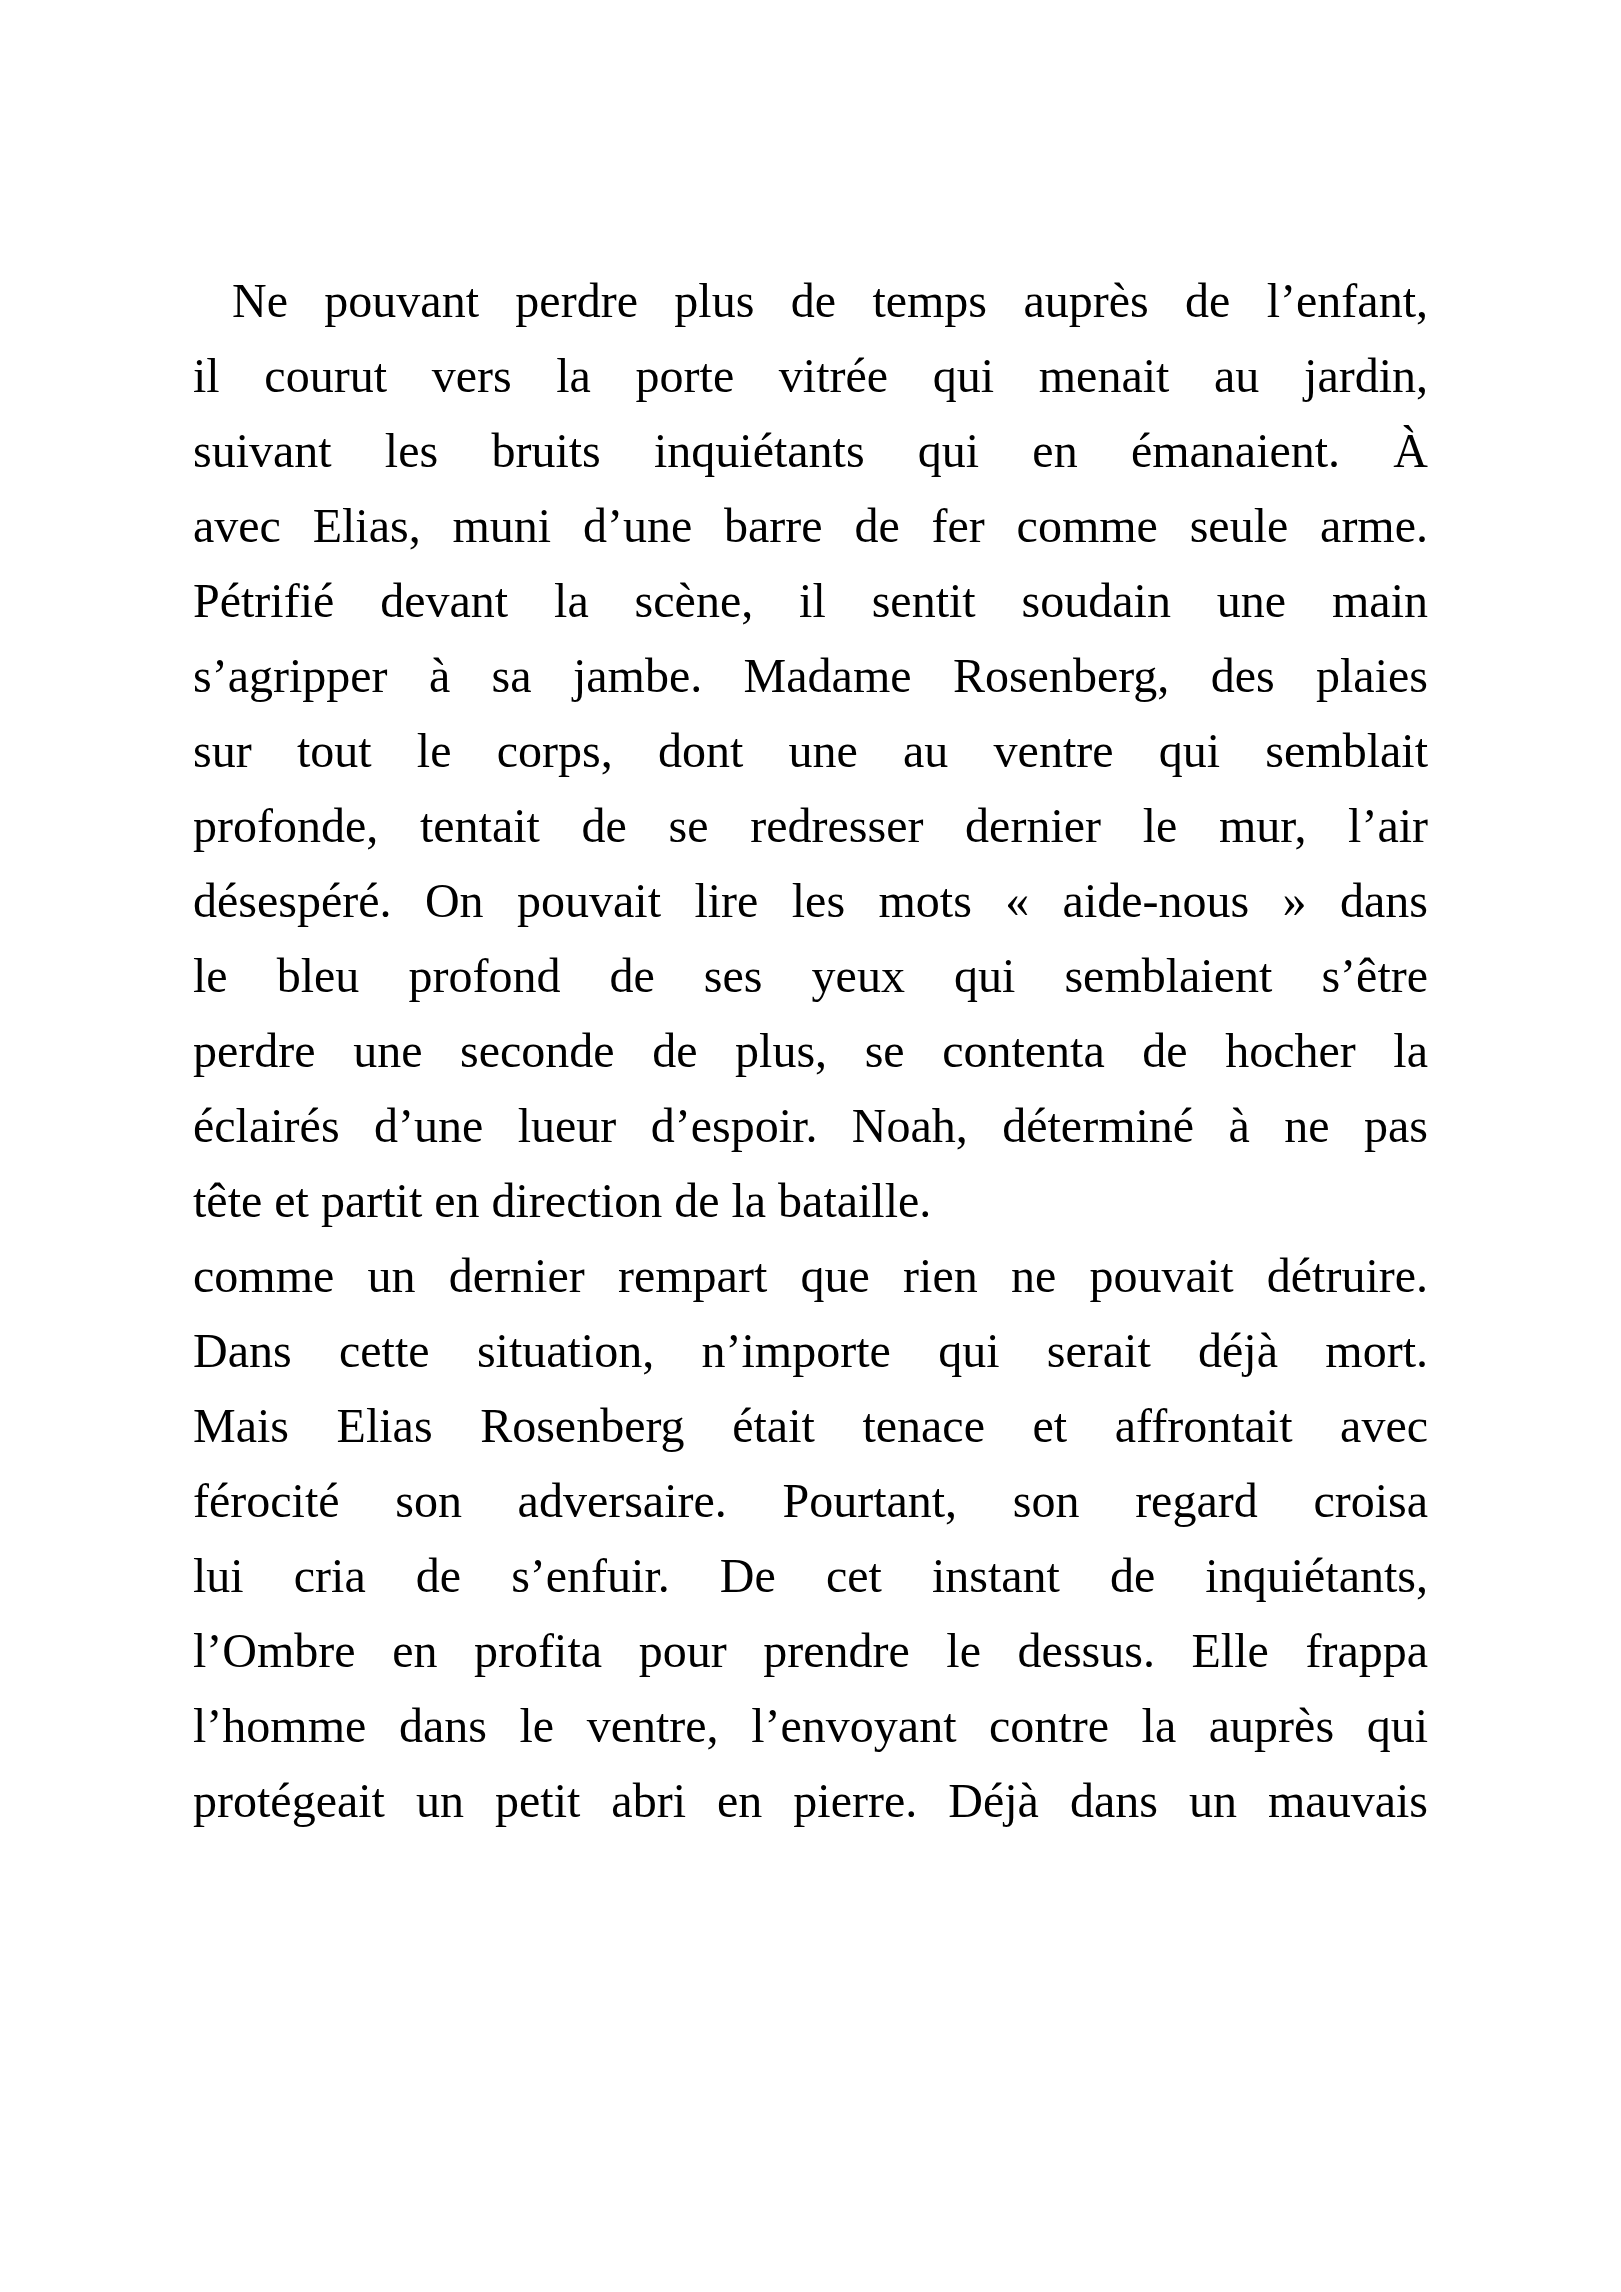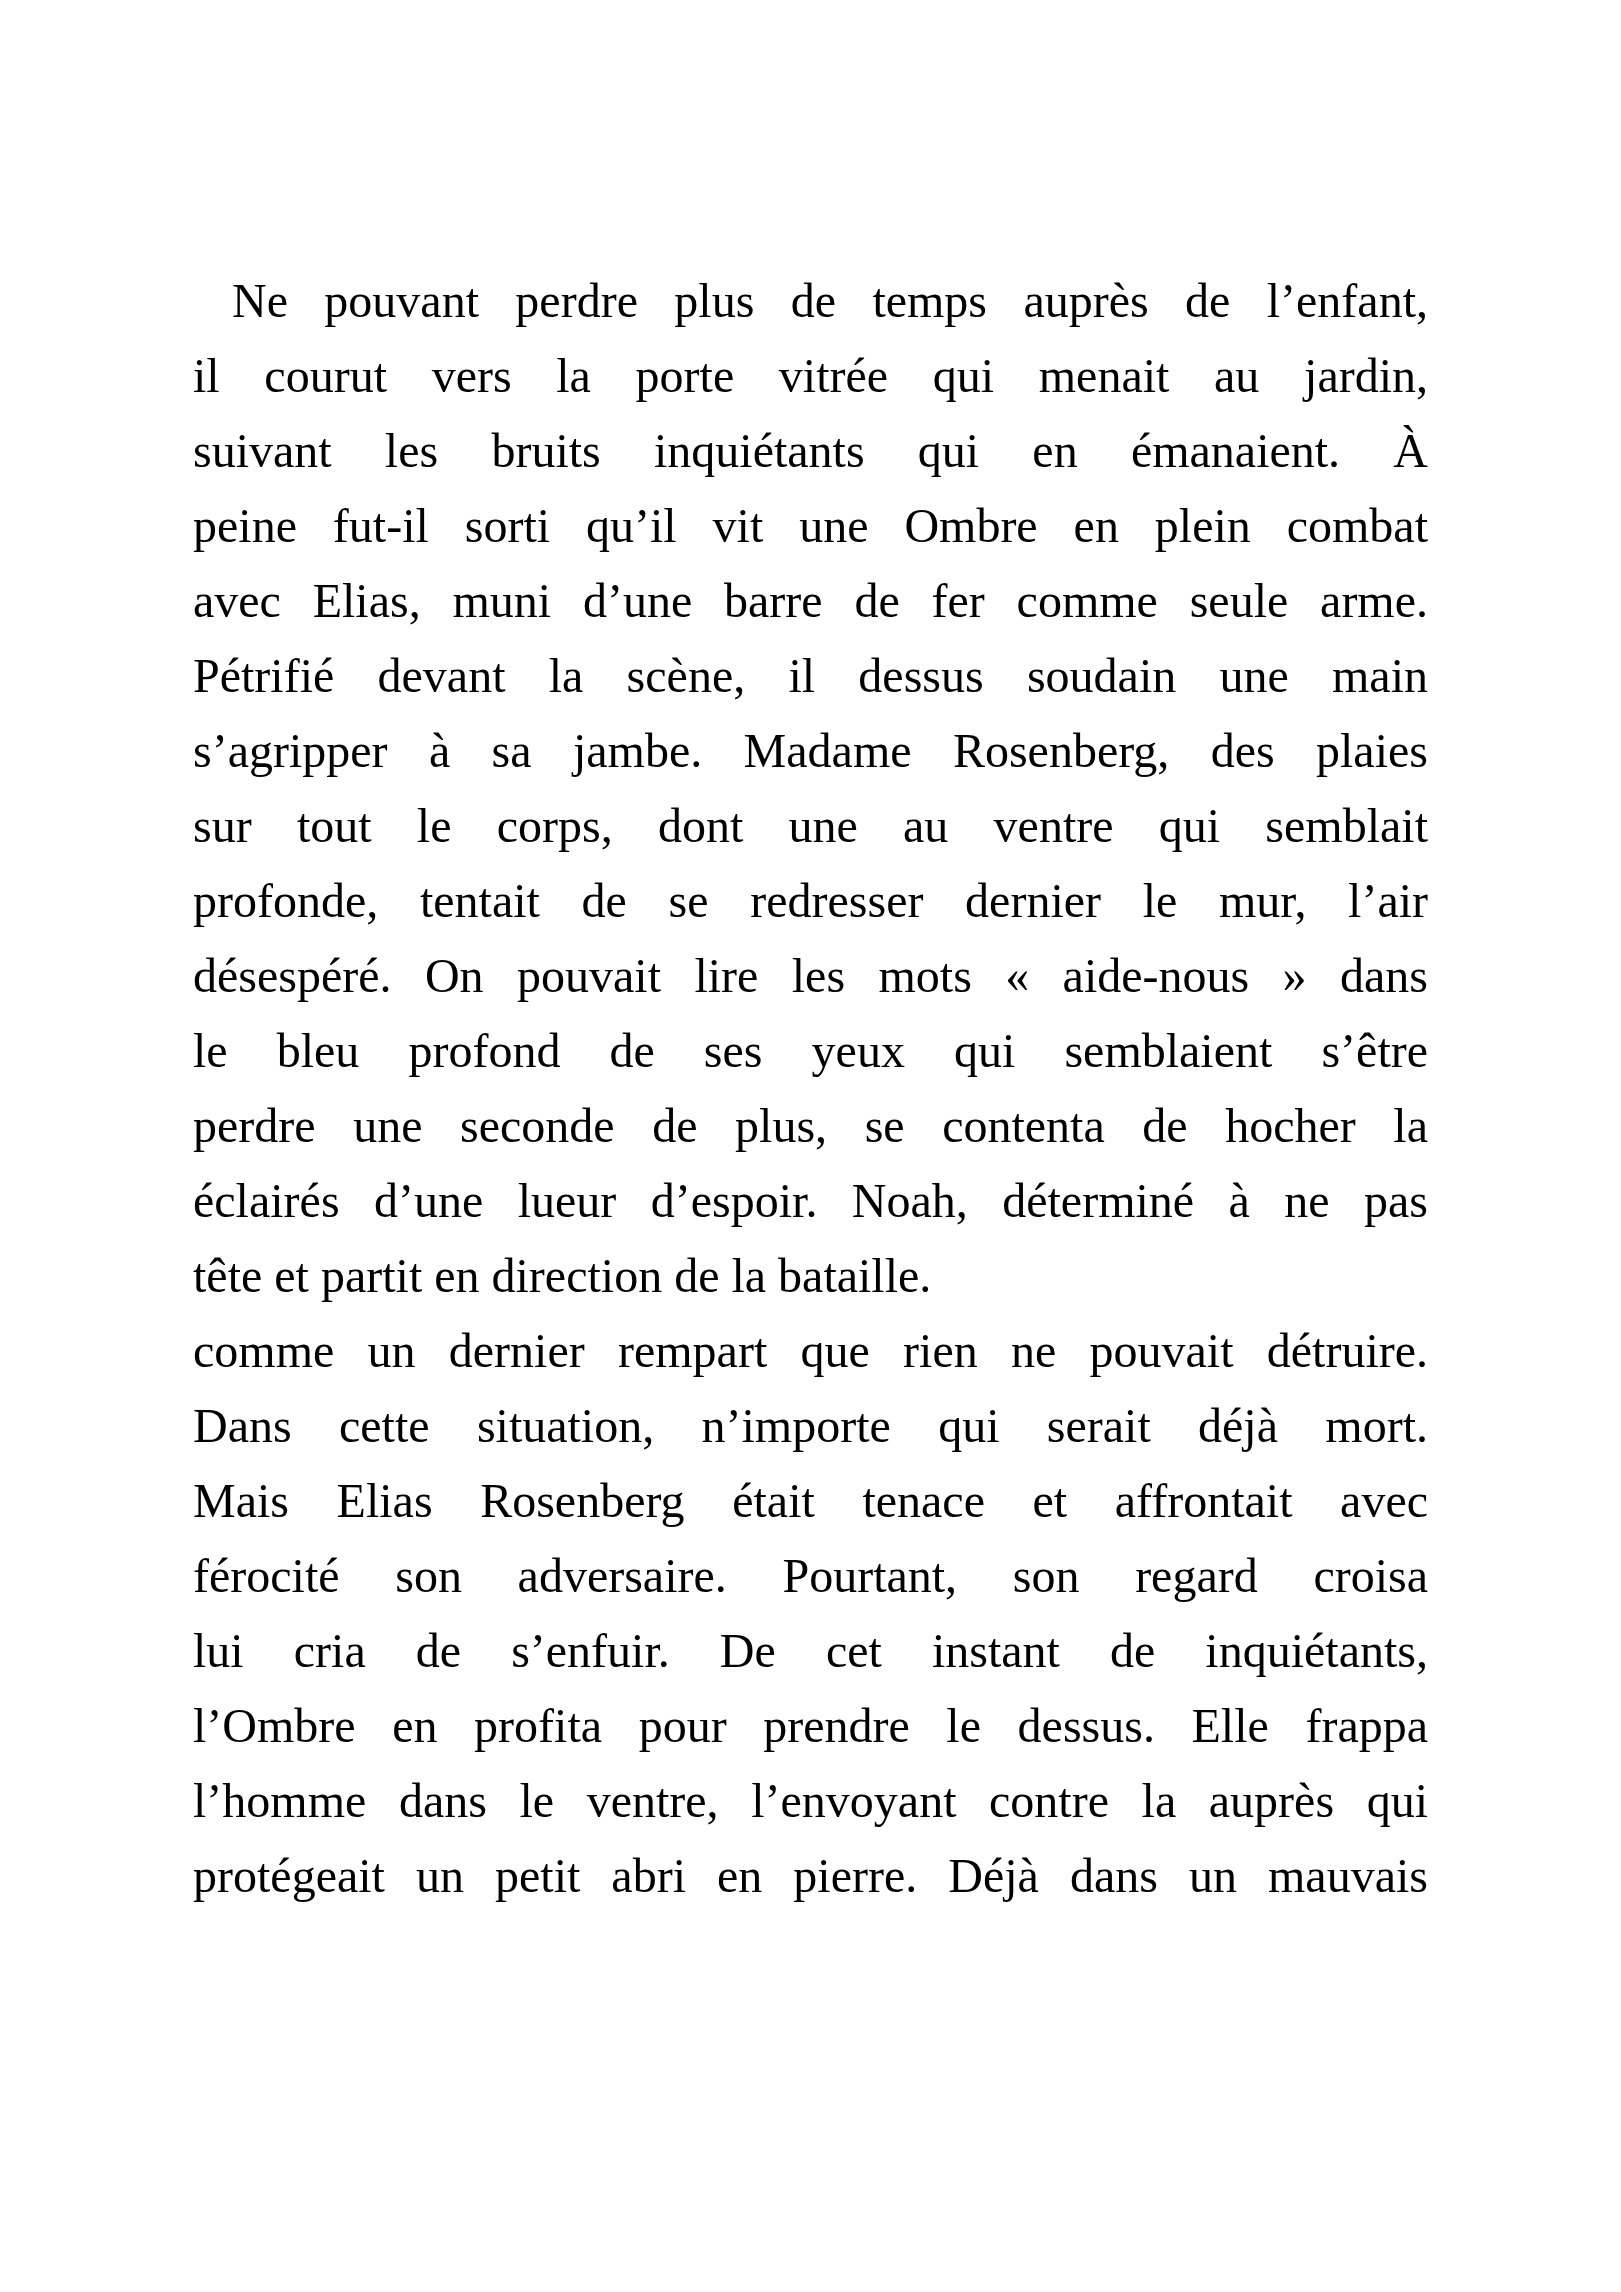--- a/index.html
+++ b/index.html
@@ -40,23 +40,22 @@
   }
 </style>
 </head>
 <body>
 
 <div class="page">
   <div class="text-block" id="text-block" style="color: rgb(0, 0, 0);">
       <div class="line indent">Ne pouvant perdre plus de temps auprès de l’enfant,</div>
       <div class="line">il courut vers la porte vitrée qui menait au jardin,</div>
       <div class="line">suivant les bruits inquiétants qui en émanaient. À</div>
-      <div class="line">peine fut-il sorti qu’il vit une Ombre en plein combat</div>
       <div class="line">avec Elias, muni d’une barre de fer comme seule arme.</div>
-      <div class="line">Pétrifié devant la scène, il dessus soudain une main</div>
+      <div class="line">Pétrifié devant la scène, il sentit soudain une main</div>
       <div class="line">s’agripper à sa jambe. Madame Rosenberg, des plaies</div>
       <div class="line">sur tout le corps, dont une au ventre qui semblait</div>
       <div class="line">profonde, tentait de se redresser dernier le mur, l’air</div>
       <div class="line">désespéré. On pouvait lire les mots « aide-nous » dans</div>
       <div class="line">le bleu profond de ses yeux qui semblaient s’être</div>
       <div class="line">perdre une seconde de plus, se contenta de hocher la</div>
       <div class="line">éclairés d’une lueur d’espoir. Noah, déterminé à ne pas</div>
       <div class="line no-justify">tête et partit en direction de la bataille.</div>
       <div class="line">comme un dernier rempart que rien ne pouvait détruire.</div>
       <div class="line">Dans cette situation, n’importe qui serait déjà mort.</div>

